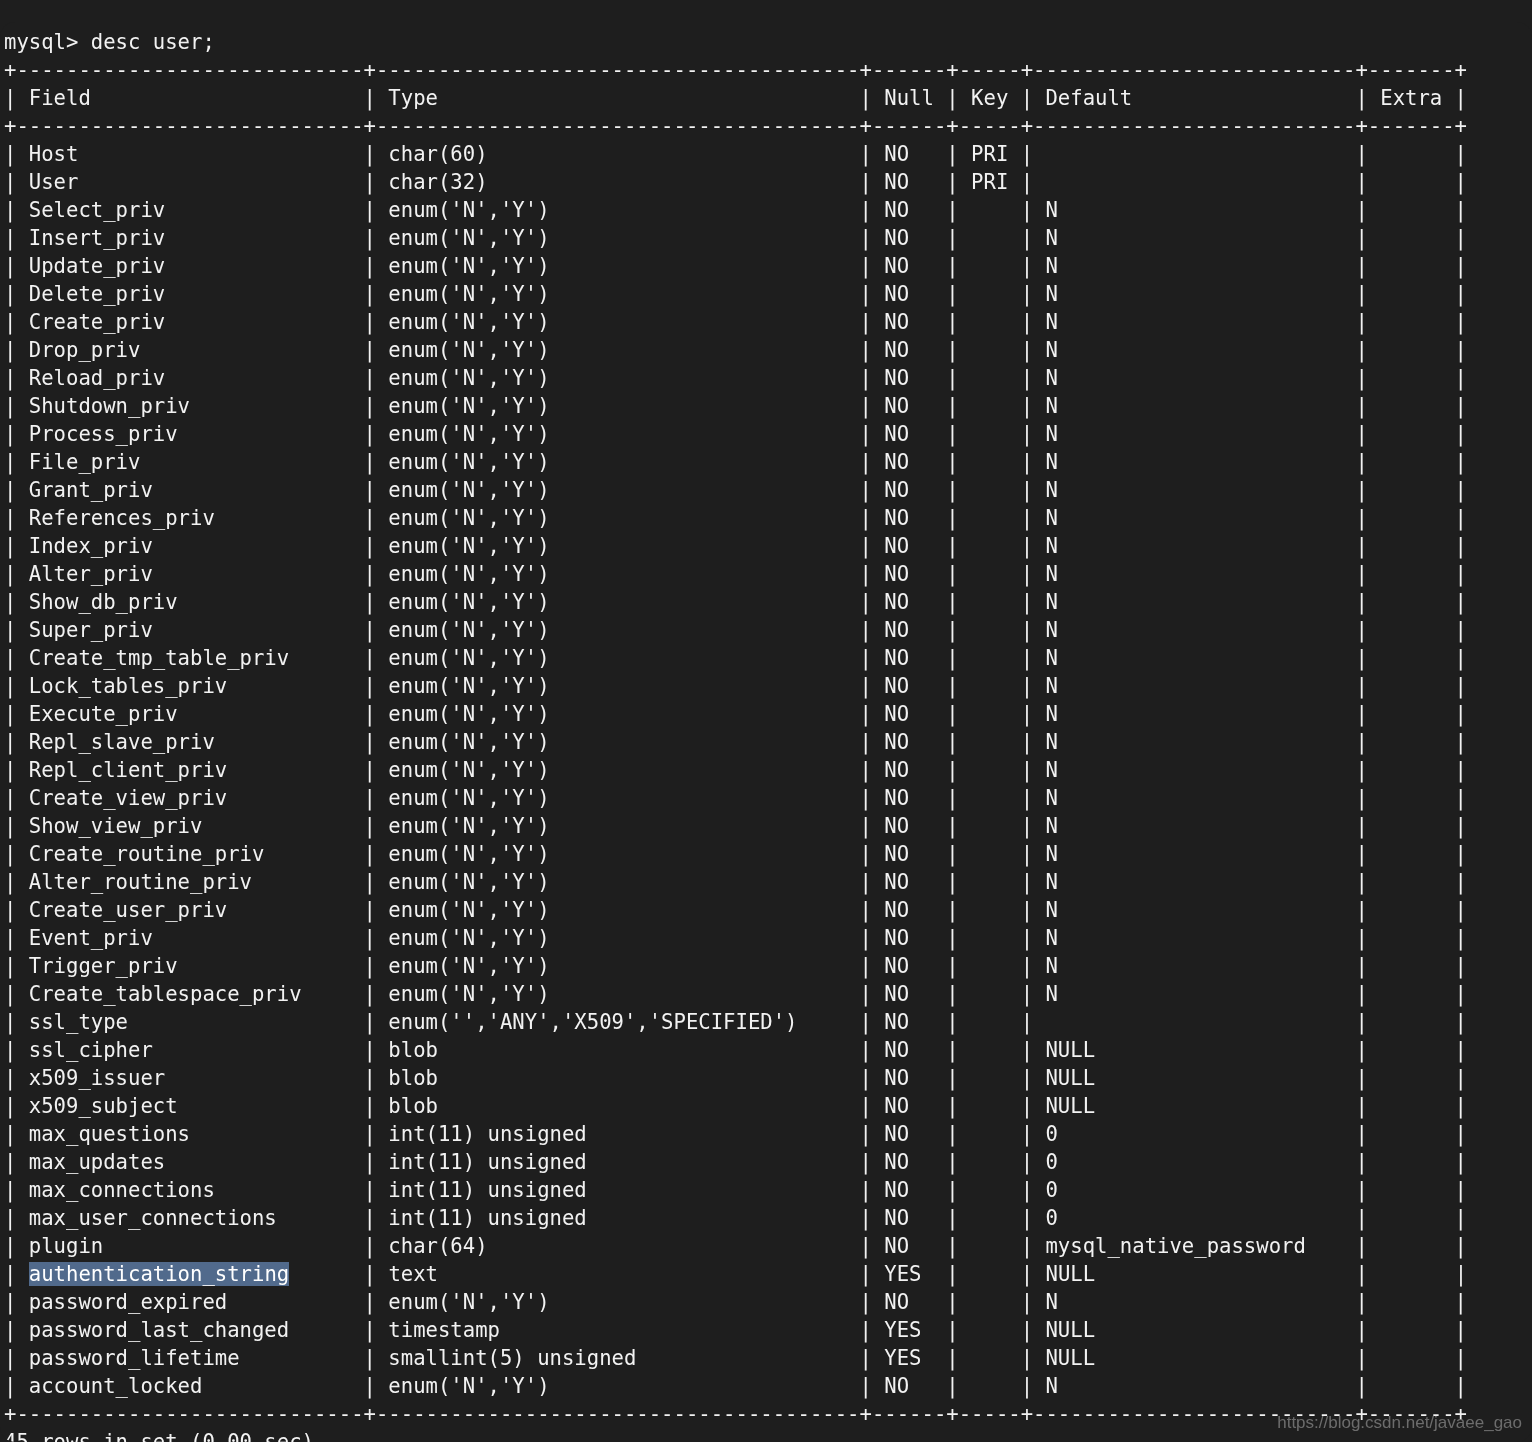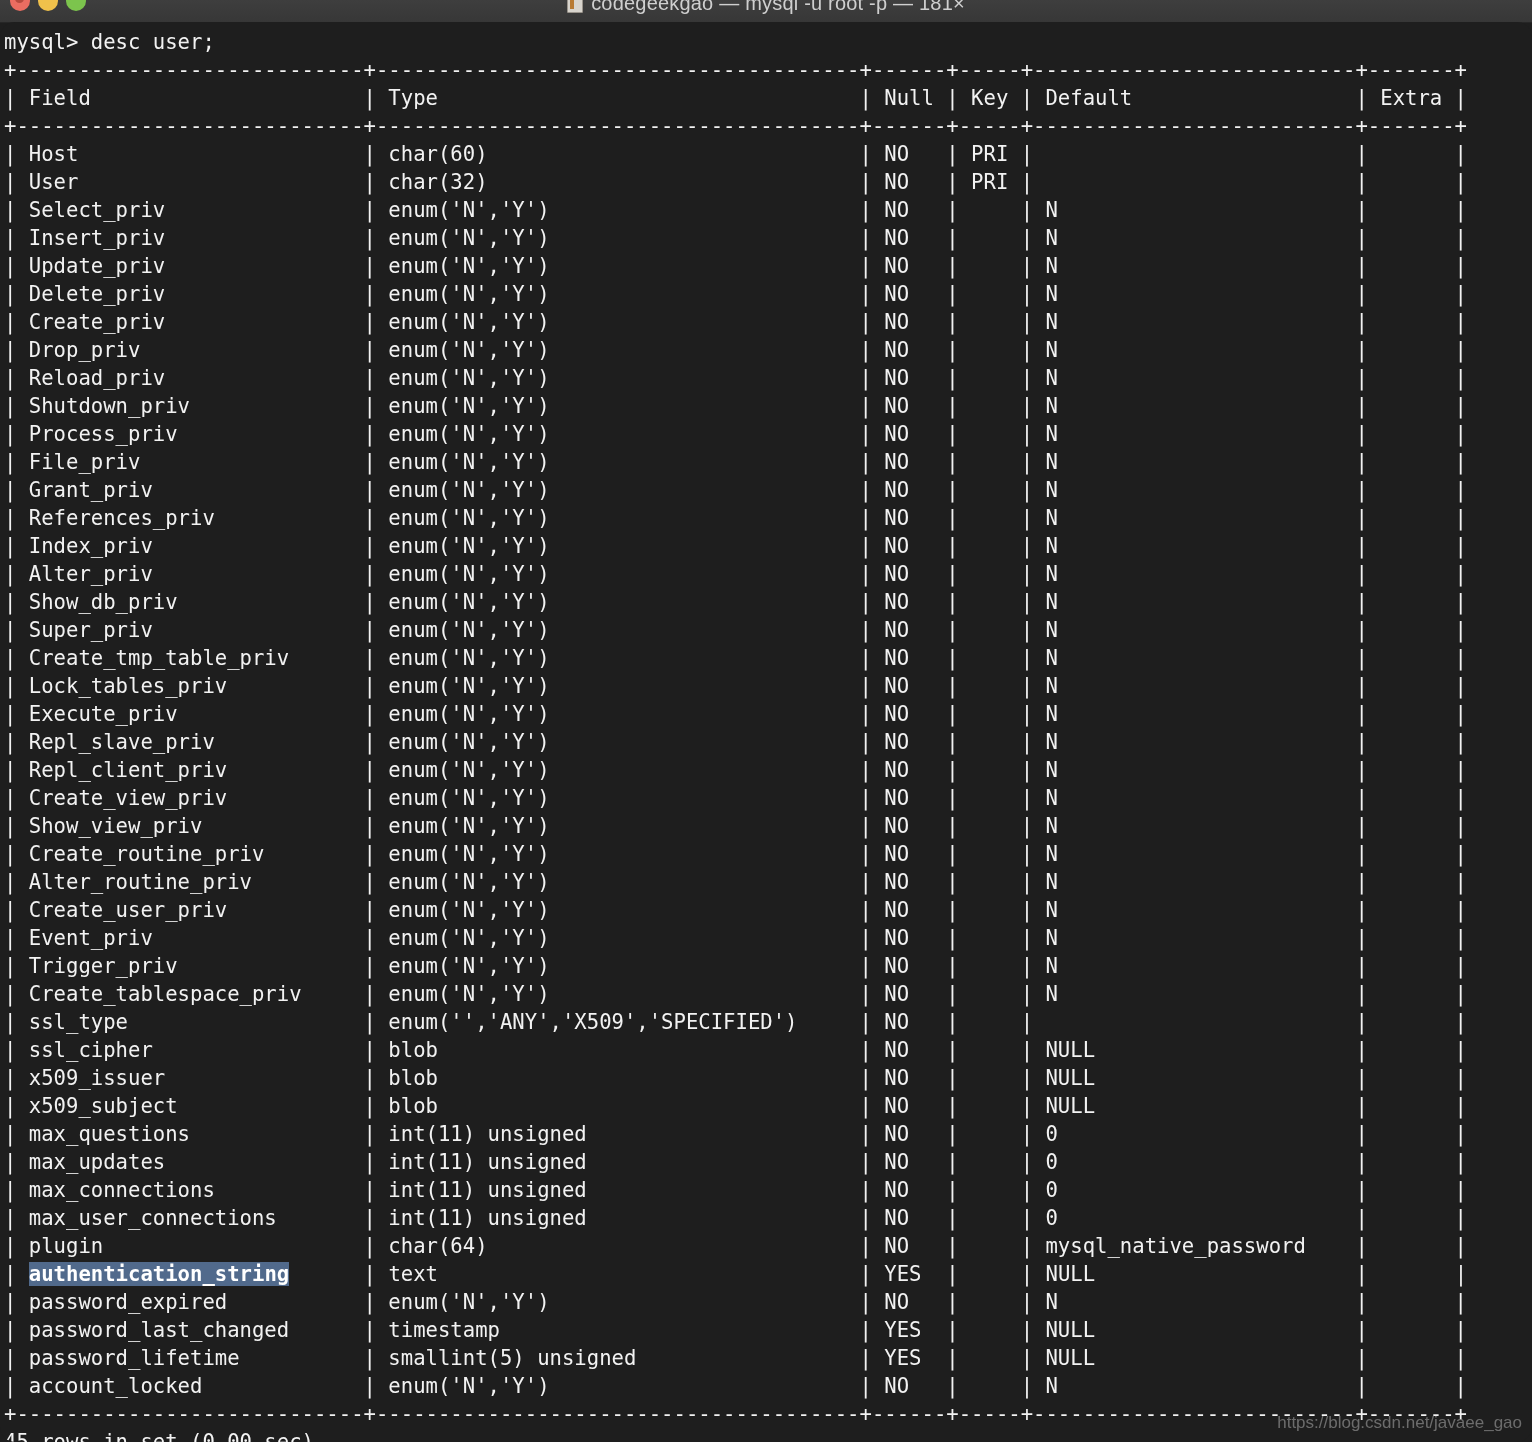--- a/index.html
+++ b/index.html
@@ -114,47 +114,38 @@
     line-height: 28px;
     white-space: pre;
     letter-spacing: 0px;
     -webkit-font-smoothing: antialiased;
   }
   #screen .line { display: block; height: 28px; }
 
   .hl {
     background: #516a8c;
     color: #ffffff;
-    font-weight: bold;
   }
 
   #watermark {
     position: absolute;
     right: 10px;
     bottom: 9px;
     color: #737373;
     font-family: "Liberation Sans", sans-serif;
     font-size: 17px;
     white-space: nowrap;
     opacity: .92;
   }
 </style>
 </head>
 <body>
 
 <div id="window">
 
-  <div id="titlebar">
-    <div id="traffic-lights">
-      <div class="tl tl-close"></div>
-      <div class="tl tl-min"></div>
-      <div class="tl tl-max"></div>
-    </div>
-    <div id="title-text"><span id="title-icon"></span><span id="title-label">codegeekgao — mysql -u root -p — 181×</span></div>
-  </div>
 
   <div id="terminal">
     <pre id="screen"><span class="line">mysql&gt; desc user;</span><span class="line">+----------------------------+---------------------------------------+------+-----+--------------------------+-------+</span><span class="line">| Field                      | Type                                  | Null | Key | Default                  | Extra |</span><span class="line">+----------------------------+---------------------------------------+------+-----+--------------------------+-------+</span><span class="line">| Host                       | char(60)                              | NO   | PRI |                          |       |</span><span class="line">| User                       | char(32)                              | NO   | PRI |                          |       |</span><span class="line">| Select_priv                | enum('N','Y')                         | NO   |     | N                        |       |</span><span class="line">| Insert_priv                | enum('N','Y')                         | NO   |     | N                        |       |</span><span class="line">| Update_priv                | enum('N','Y')                         | NO   |     | N                        |       |</span><span class="line">| Delete_priv                | enum('N','Y')                         | NO   |     | N                        |       |</span><span class="line">| Create_priv                | enum('N','Y')                         | NO   |     | N                        |       |</span><span class="line">| Drop_priv                  | enum('N','Y')                         | NO   |     | N                        |       |</span><span class="line">| Reload_priv                | enum('N','Y')                         | NO   |     | N                        |       |</span><span class="line">| Shutdown_priv              | enum('N','Y')                         | NO   |     | N                        |       |</span><span class="line">| Process_priv               | enum('N','Y')                         | NO   |     | N                        |       |</span><span class="line">| File_priv                  | enum('N','Y')                         | NO   |     | N                        |       |</span><span class="line">| Grant_priv                 | enum('N','Y')                         | NO   |     | N                        |       |</span><span class="line">| References_priv            | enum('N','Y')                         | NO   |     | N                        |       |</span><span class="line">| Index_priv                 | enum('N','Y')                         | NO   |     | N                        |       |</span><span class="line">| Alter_priv                 | enum('N','Y')                         | NO   |     | N                        |       |</span><span class="line">| Show_db_priv               | enum('N','Y')                         | NO   |     | N                        |       |</span><span class="line">| Super_priv                 | enum('N','Y')                         | NO   |     | N                        |       |</span><span class="line">| Create_tmp_table_priv      | enum('N','Y')                         | NO   |     | N                        |       |</span><span class="line">| Lock_tables_priv           | enum('N','Y')                         | NO   |     | N                        |       |</span><span class="line">| Execute_priv               | enum('N','Y')                         | NO   |     | N                        |       |</span><span class="line">| Repl_slave_priv            | enum('N','Y')                         | NO   |     | N                        |       |</span><span class="line">| Repl_client_priv           | enum('N','Y')                         | NO   |     | N                        |       |</span><span class="line">| Create_view_priv           | enum('N','Y')                         | NO   |     | N                        |       |</span><span class="line">| Show_view_priv             | enum('N','Y')                         | NO   |     | N                        |       |</span><span class="line">| Create_routine_priv        | enum('N','Y')                         | NO   |     | N                        |       |</span><span class="line">| Alter_routine_priv         | enum('N','Y')                         | NO   |     | N                        |       |</span><span class="line">| Create_user_priv           | enum('N','Y')                         | NO   |     | N                        |       |</span><span class="line">| Event_priv                 | enum('N','Y')                         | NO   |     | N                        |       |</span><span class="line">| Trigger_priv               | enum('N','Y')                         | NO   |     | N                        |       |</span><span class="line">| Create_tablespace_priv     | enum('N','Y')                         | NO   |     | N                        |       |</span><span class="line">| ssl_type                   | enum('','ANY','X509','SPECIFIED')     | NO   |     |                          |       |</span><span class="line">| ssl_cipher                 | blob                                  | NO   |     | NULL                     |       |</span><span class="line">| x509_issuer                | blob                                  | NO   |     | NULL                     |       |</span><span class="line">| x509_subject               | blob                                  | NO   |     | NULL                     |       |</span><span class="line">| max_questions              | int(11) unsigned                      | NO   |     | 0                        |       |</span><span class="line">| max_updates                | int(11) unsigned                      | NO   |     | 0                        |       |</span><span class="line">| max_connections            | int(11) unsigned                      | NO   |     | 0                        |       |</span><span class="line">| max_user_connections       | int(11) unsigned                      | NO   |     | 0                        |       |</span><span class="line">| plugin                     | char(64)                              | NO   |     | mysql_native_password    |       |</span><span class="line">| <span class="hl">authentication_string</span>      | text                                  | YES  |     | NULL                     |       |</span><span class="line">| password_expired           | enum('N','Y')                         | NO   |     | N                        |       |</span><span class="line">| password_last_changed      | timestamp                             | YES  |     | NULL                     |       |</span><span class="line">| password_lifetime          | smallint(5) unsigned                  | YES  |     | NULL                     |       |</span><span class="line">| account_locked             | enum('N','Y')                         | NO   |     | N                        |       |</span><span class="line">+----------------------------+---------------------------------------+------+-----+--------------------------+-------+</span><span class="line">45 rows in set (0.00 sec)</span></pre>
   </div>
 
   <div id="watermark">https://blog.csdn.net/javaee_gao</div>
 
 </div>
 
 </body></html>

